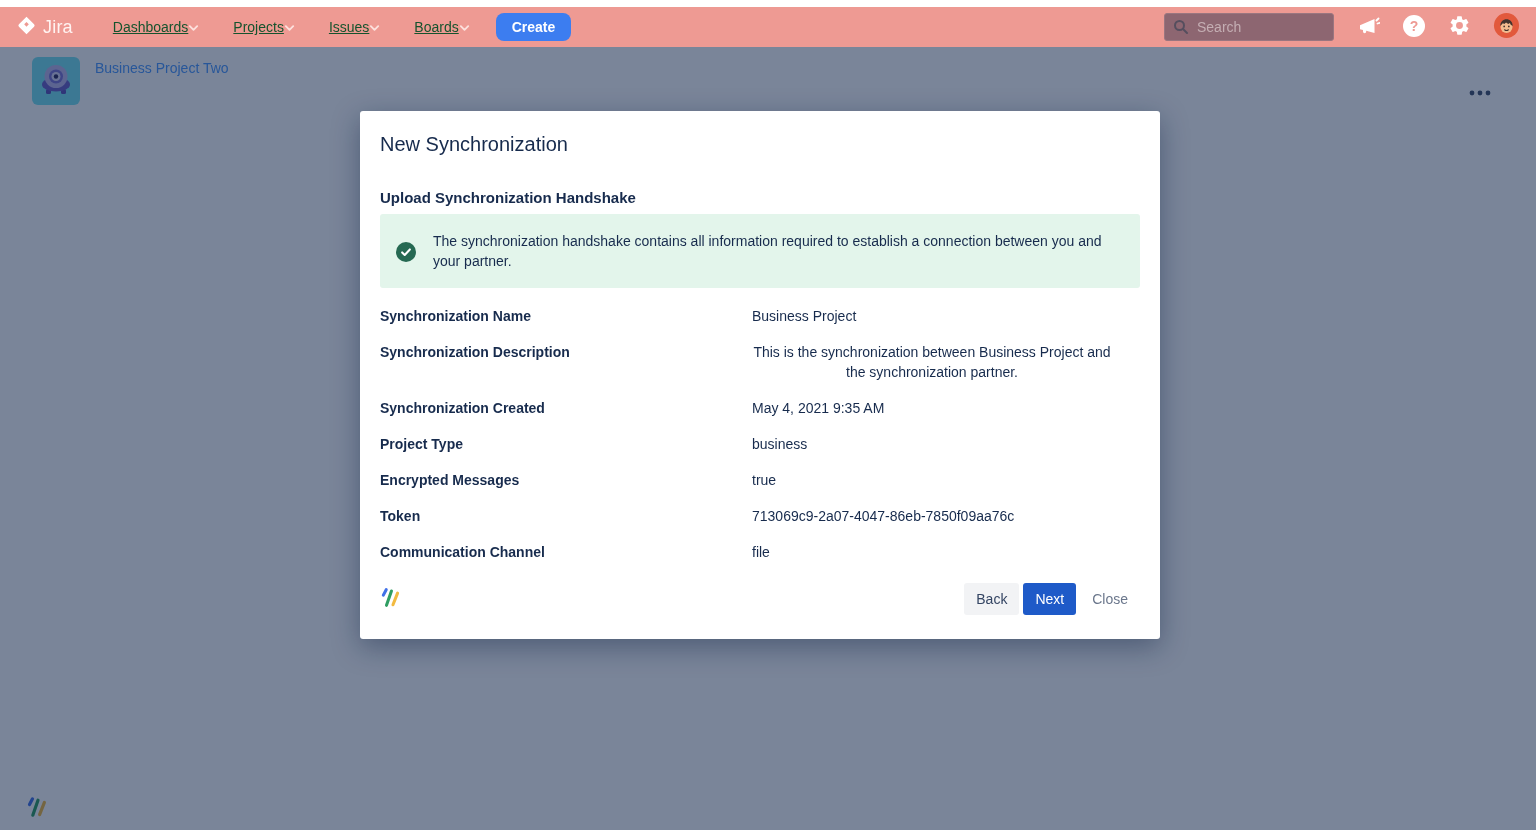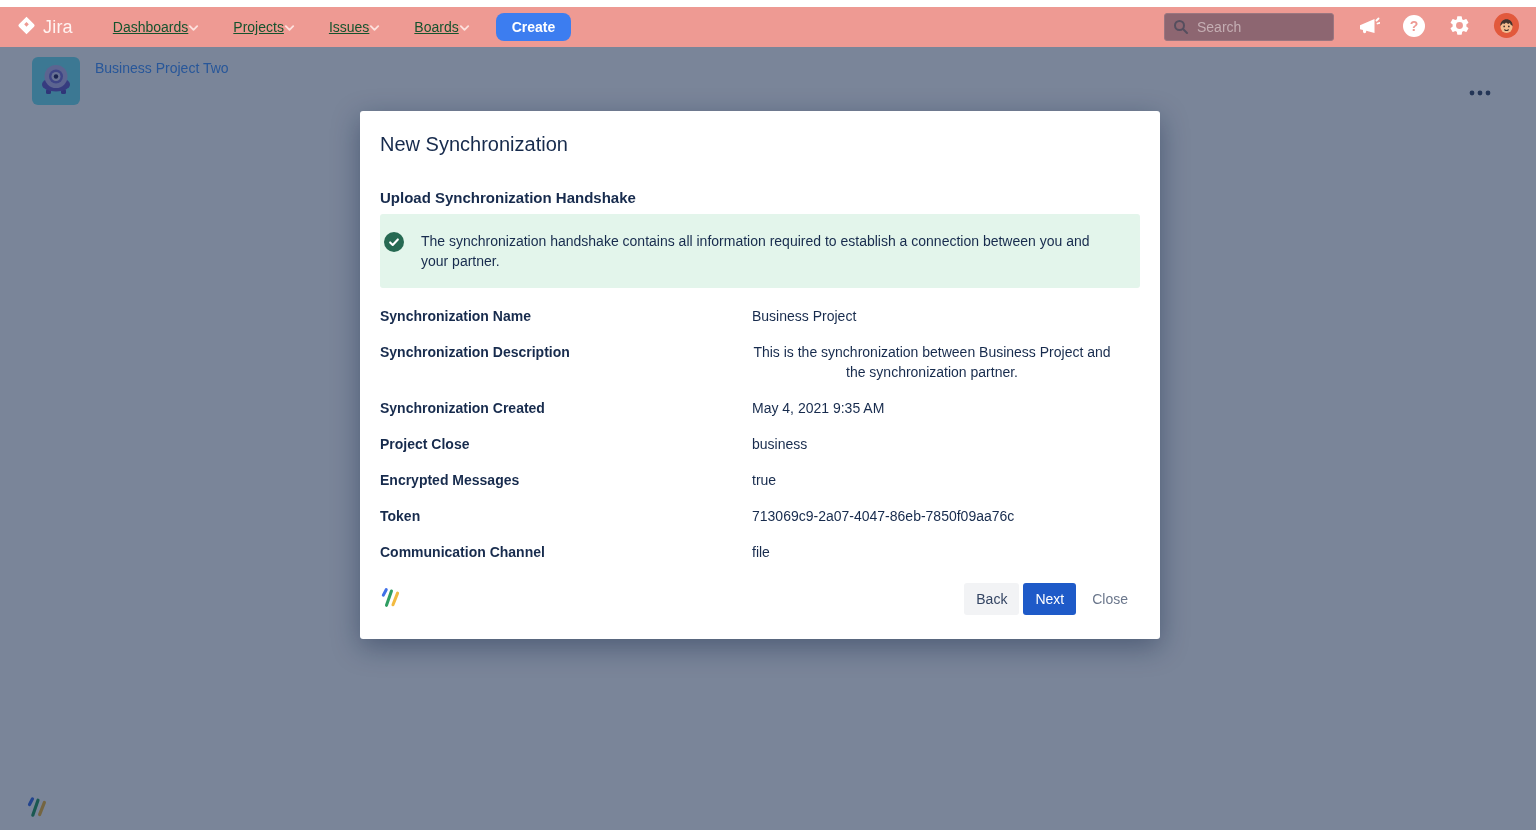--- a/index.html
+++ b/index.html
@@ -37,22 +37,22 @@
   .more-btn { margin-left:auto; margin-top:24px; background:none; border:none; cursor:pointer; padding:4px; }
   .corner-logo { position:absolute; left:26px; bottom:8px; }
 
   
   .overlay { position:absolute; top:40px; left:0; right:0; bottom:0;
              background:rgba(9,30,66,0.54); border-top:1px solid rgba(20,28,58,0.9); z-index:10; }
   .modal { position:absolute; left:360px; top:111px; width:800px; background:#fff; border-radius:3px;
            box-shadow:0 8px 28px rgba(9,30,66,0.4); z-index:20; padding:22px 20px 24px; color:#172B4D; }
   .modal-title { font-size:20px; font-weight:500; color:#172B4D; margin-bottom:33px; }
   .step-heading { font-size:15px; font-weight:bold; color:#172B4D; margin-bottom:8px; }
-  .info-box { background:#E3F5EB; border-radius:3px; padding:17px 4px; display:flex;
-              align-items:flex-start; margin-bottom:12px; }
+  .info-box { background:#E3F5EB; border-radius:3px; padding:17px 16px; display:flex;
+              align-items:center; margin-bottom:12px; }
   .info-icon { width:20px; height:20px; border-radius:50%; background:#266952; flex:none;
                display:flex; align-items:center; justify-content:center; margin-top:1px; }
   .info-text { font-size:14px; line-height:20px; color:#172B4D; margin-left:17px; max-width:676px; }
   .fields { padding-top:6px; }
   .field-row { display:flex; font-size:14px; line-height:20px; margin-bottom:16px; }
   .field-label { width:372px; flex:none; font-weight:bold; color:#172B4D; }
   .field-value { color:#172B4D; max-width:360px;text-align:center; }
   .modal-footer { display:flex; align-items:center; margin-top:21px; }
   .footer-buttons { margin-left:auto; display:flex; gap:4px; }
   .btn { height:32px; padding:0 12px; border:none; border-radius:3px; font-size:14px;
@@ -209,21 +209,21 @@
     </div>
     <div class="field-row">
       <div class="field-label">Synchronization Description</div>
       <div class="field-value">This is the synchronization between Business Project and the synchronization partner.</div>
     </div>
     <div class="field-row">
       <div class="field-label">Synchronization Created</div>
       <div class="field-value">May 4, 2021 9:35 AM</div>
     </div>
     <div class="field-row">
-      <div class="field-label">Project Close</div>
+      <div class="field-label">Project Type</div>
       <div class="field-value">business</div>
     </div>
     <div class="field-row">
       <div class="field-label">Encrypted Messages</div>
       <div class="field-value">true</div>
     </div>
     <div class="field-row">
       <div class="field-label">Token</div>
       <div class="field-value">713069c9-2a07-4047-86eb-7850f09aa76c</div>
     </div>

